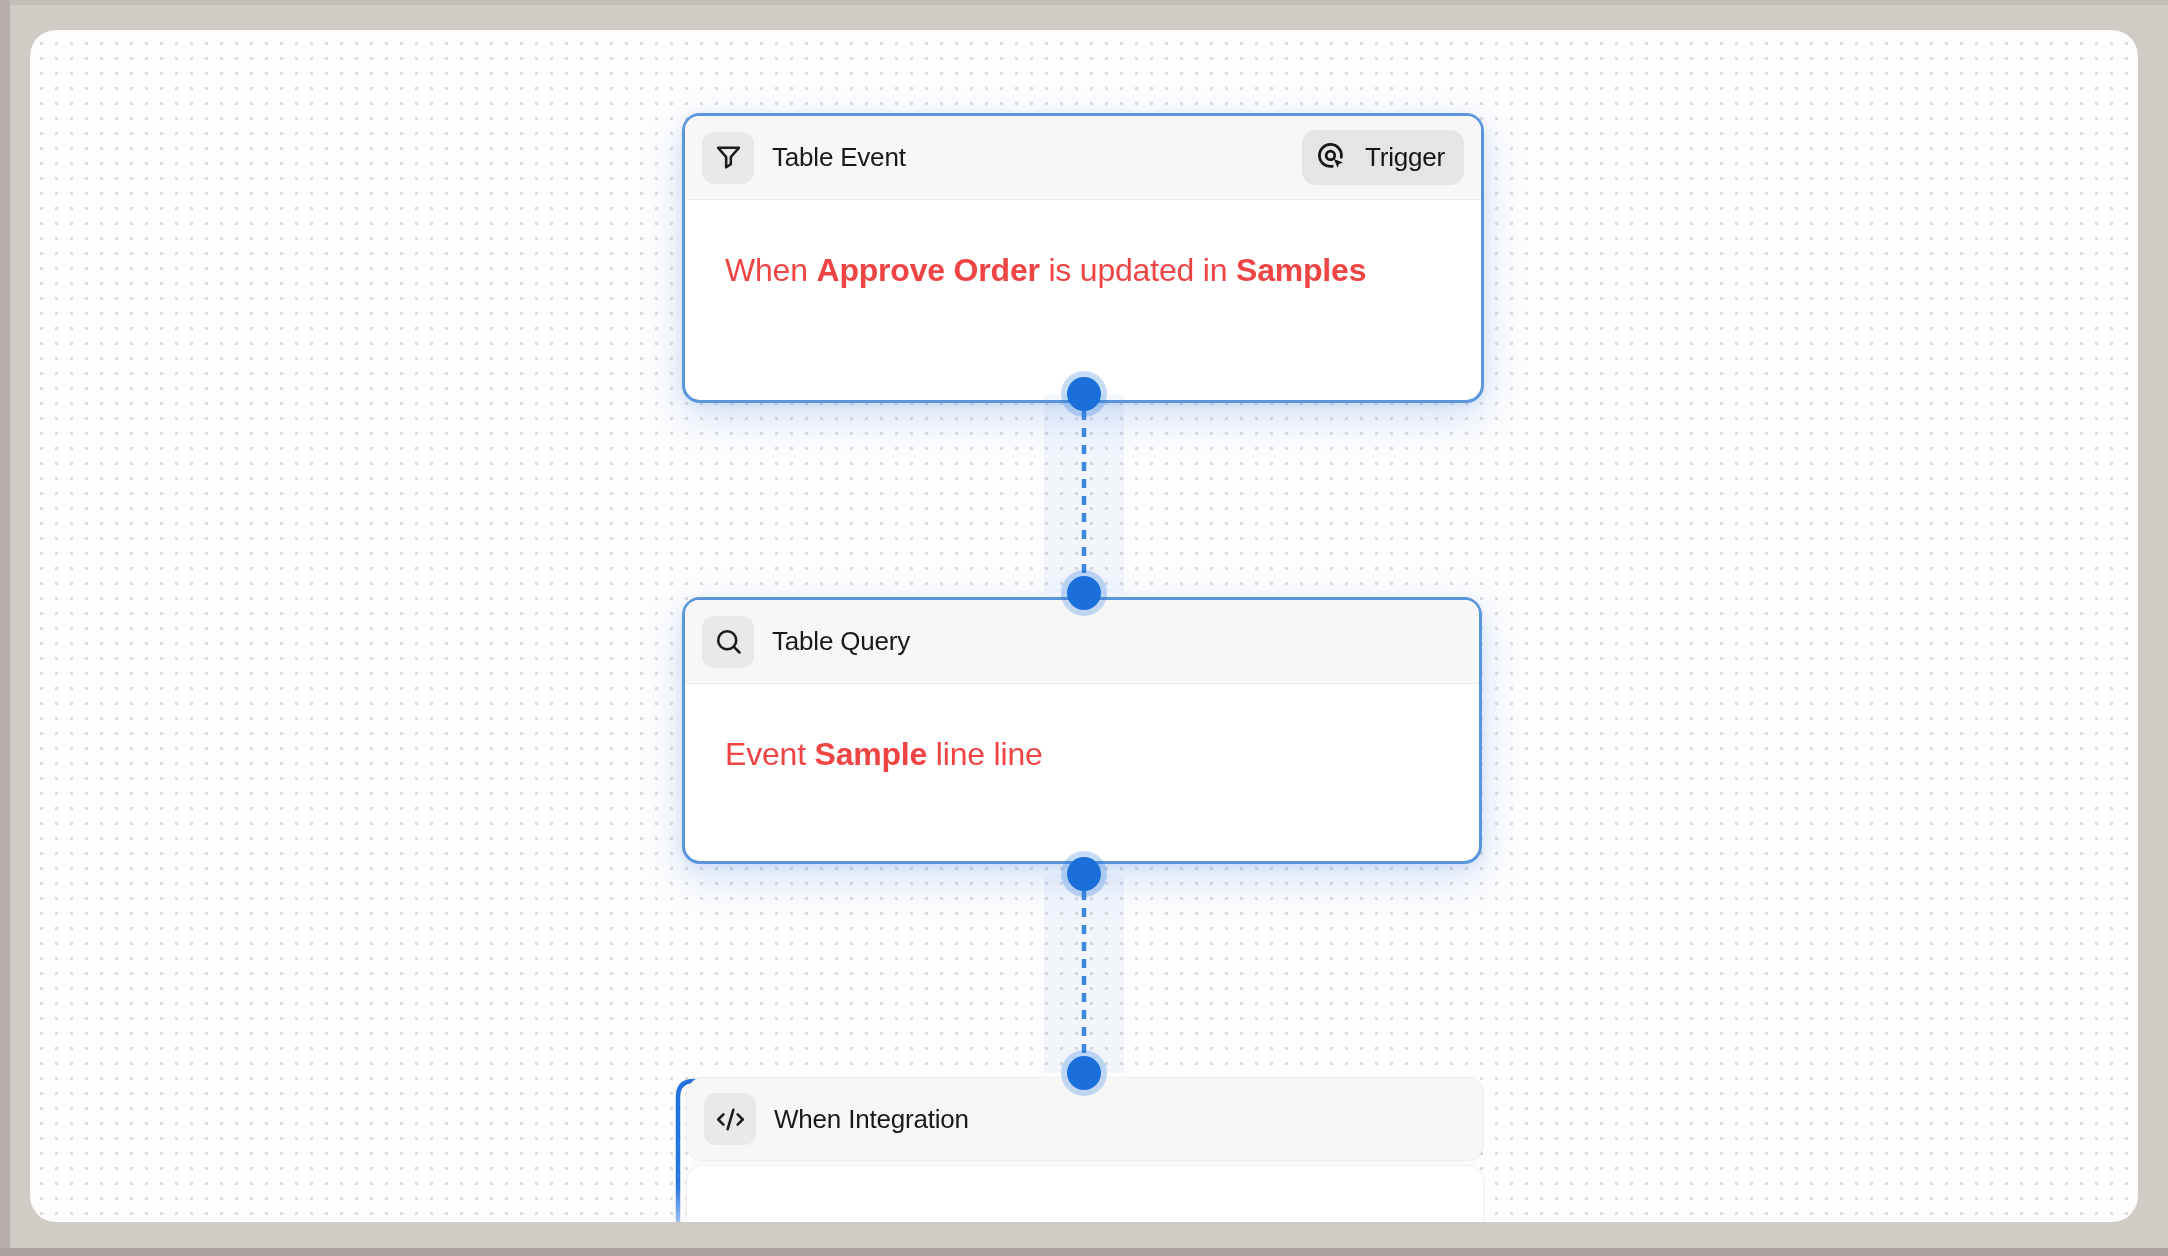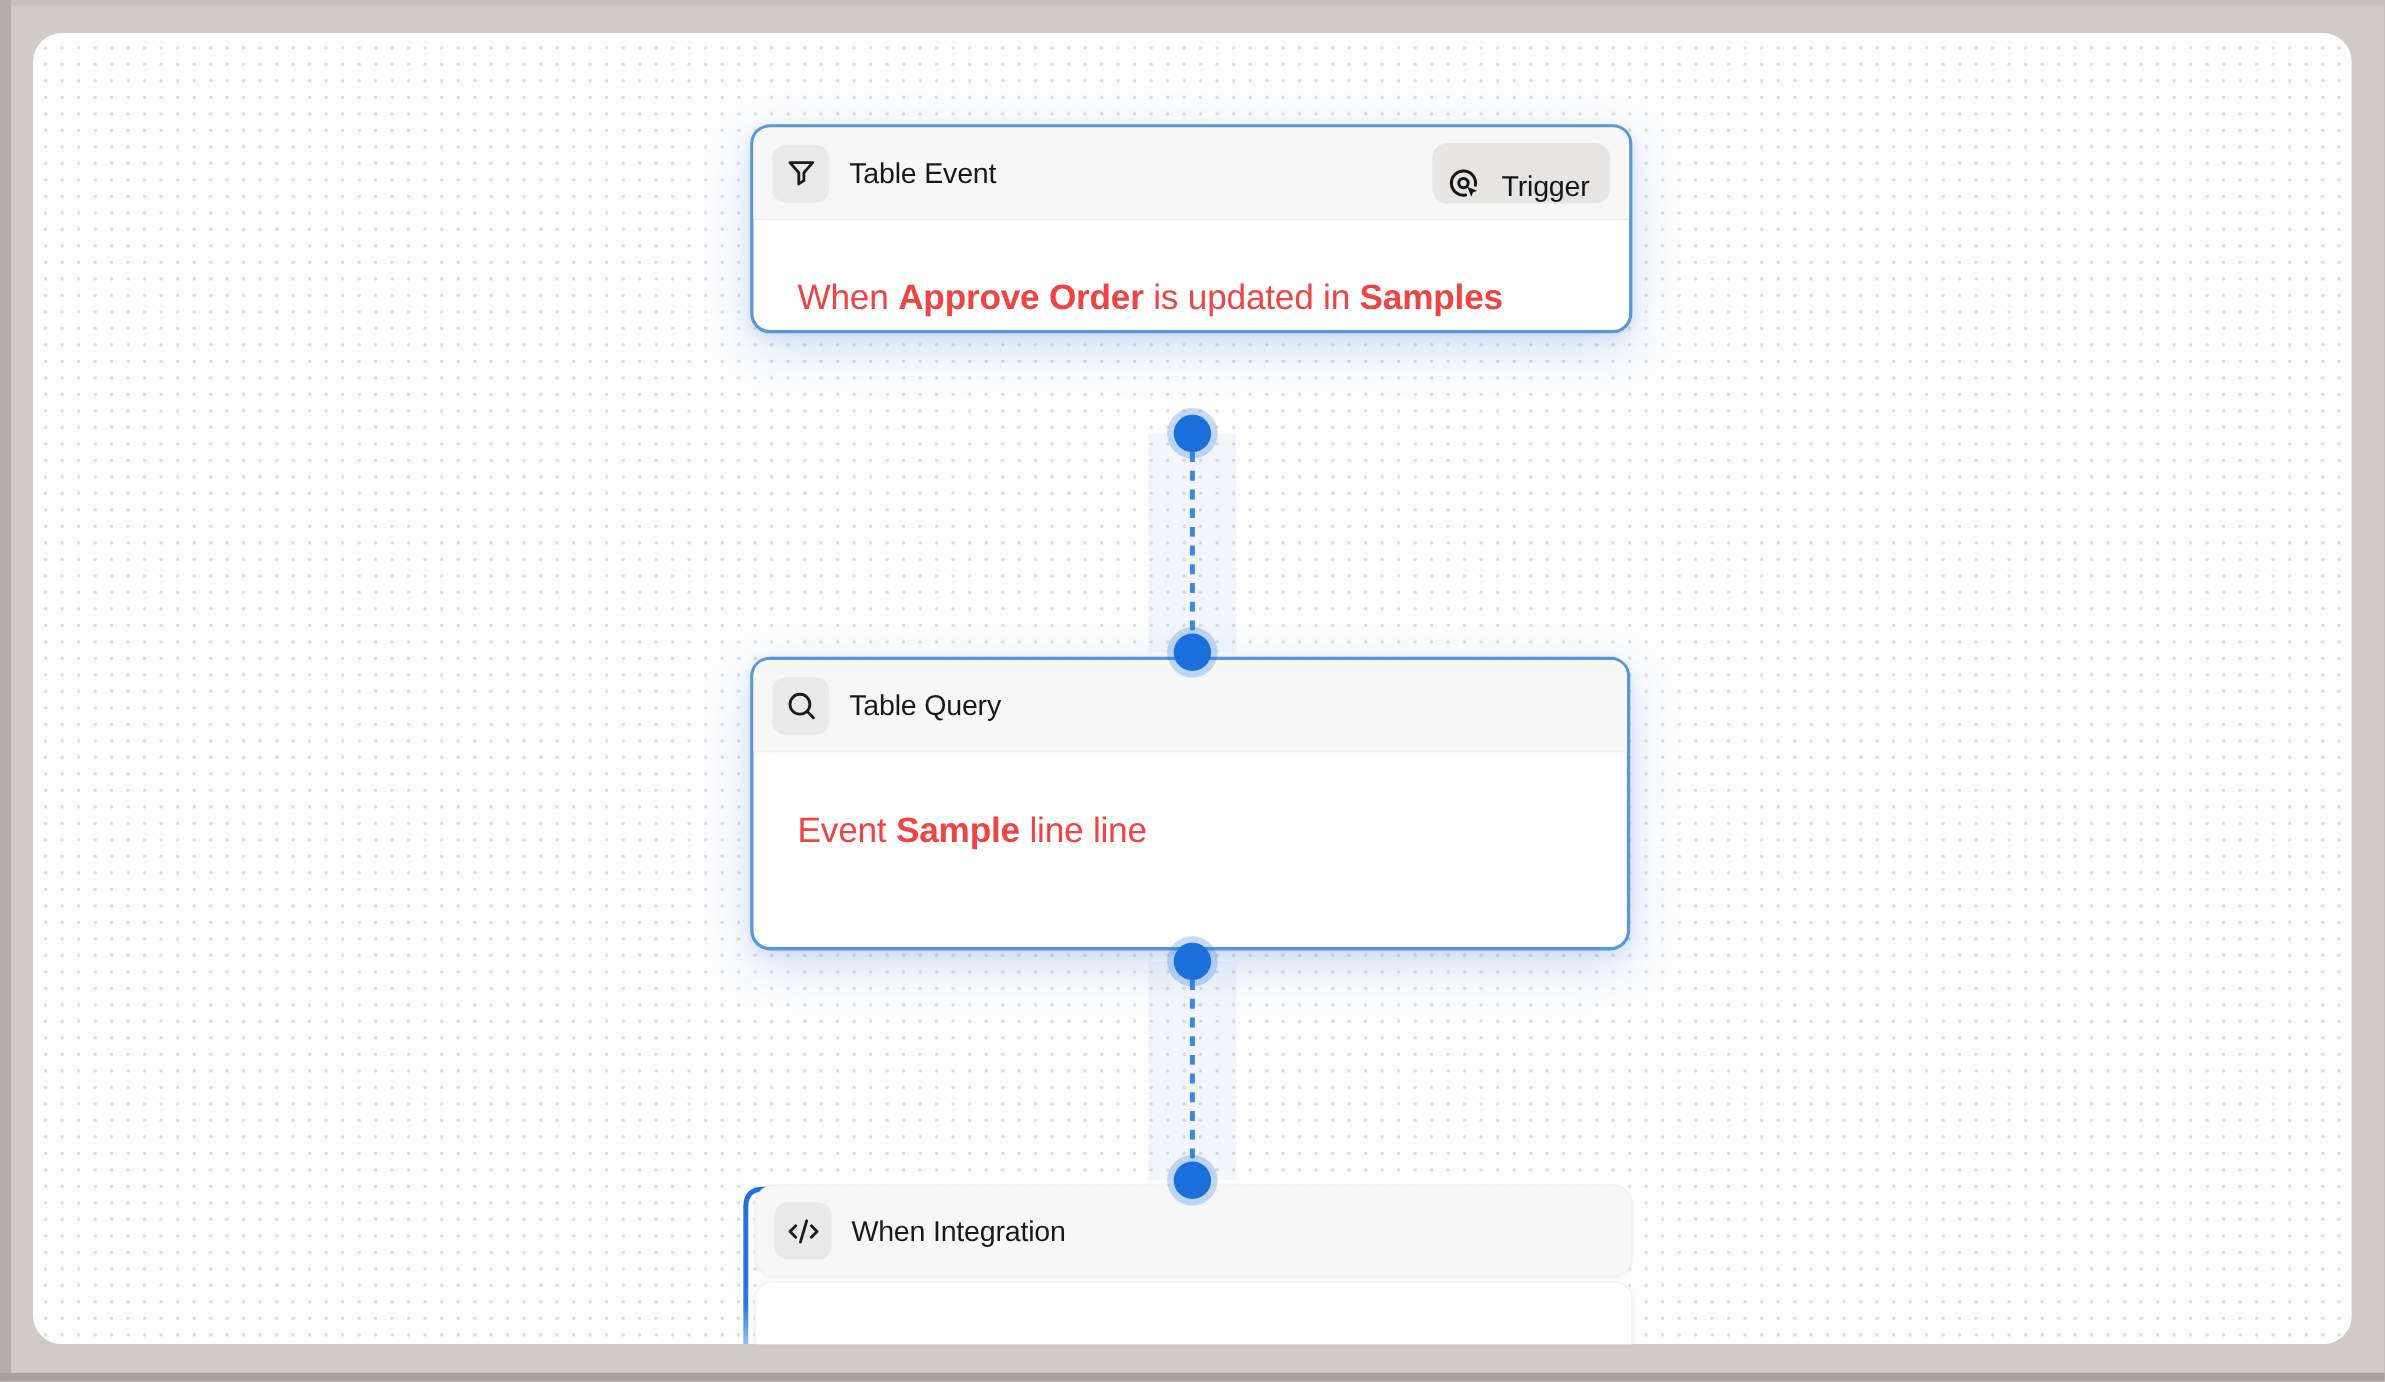--- a/index.html
+++ b/index.html
@@ -70,21 +70,21 @@
   .icon-box svg{width:31px;height:31px;stroke:#1c1c1c;fill:none;stroke-width:2;stroke-linecap:round;stroke-linejoin:round;}
   .node-title{
     margin-left:18px;
     font-size:26px;
     color:#191919;
     letter-spacing:-0.2px;
     white-space:nowrap;
   }
   .badge{
     margin-left:auto;
-    display:flex;align-items:flex-end;
+    display:flex;align-items:center;
     height:55px;
     padding:0 19px 0 14px;
     background:#e6e5e4;
     border-radius:14px;
     gap:16px;
   }
   .badge svg{width:33px;height:33px;stroke:#161616;fill:none;stroke-width:2;stroke-linecap:round;stroke-linejoin:round;}
   .badge-label{font-size:26px;color:#161616;letter-spacing:-0.2px;}
   .node-body{
     padding:52px 40px 0 40px;
@@ -119,21 +119,21 @@
       <defs>
         <linearGradient id="loopFade" x1="0" y1="0" x2="0" y2="1">
           <stop offset="0" stop-color="#2170df" stop-opacity="1"></stop>
           <stop offset="0.75" stop-color="#2170df" stop-opacity="0.95"></stop>
           <stop offset="1" stop-color="#2170df" stop-opacity="0.45"></stop>
         </linearGradient>
       </defs>
       <path d="M 676 1051 L 664 1051 Q 648 1051 648 1067 L 648 1192" stroke="url(#loopFade)" stroke-width="4.5" fill="none"></path>
     </svg>
 
-    <div class="node selected" style="left:652px;top:83px;width:802px;height:190px;">
+    <div class="node selected" style="left:652px;top:83px;width:802px;height:290px;">
       <div class="node-header">
         <span class="icon-box">
           <svg viewBox="0 0 24 24">
               <path d="M4 4.5h16l-6.2 7.1v5.6l-3.6 2.3v-7.9L4 4.5z"></path>
             </svg>
         </span>
         <span class="node-title">Table Event</span>
         <span class="badge">
           <span style="display:flex;">
             <svg viewBox="0 0 24 24">

